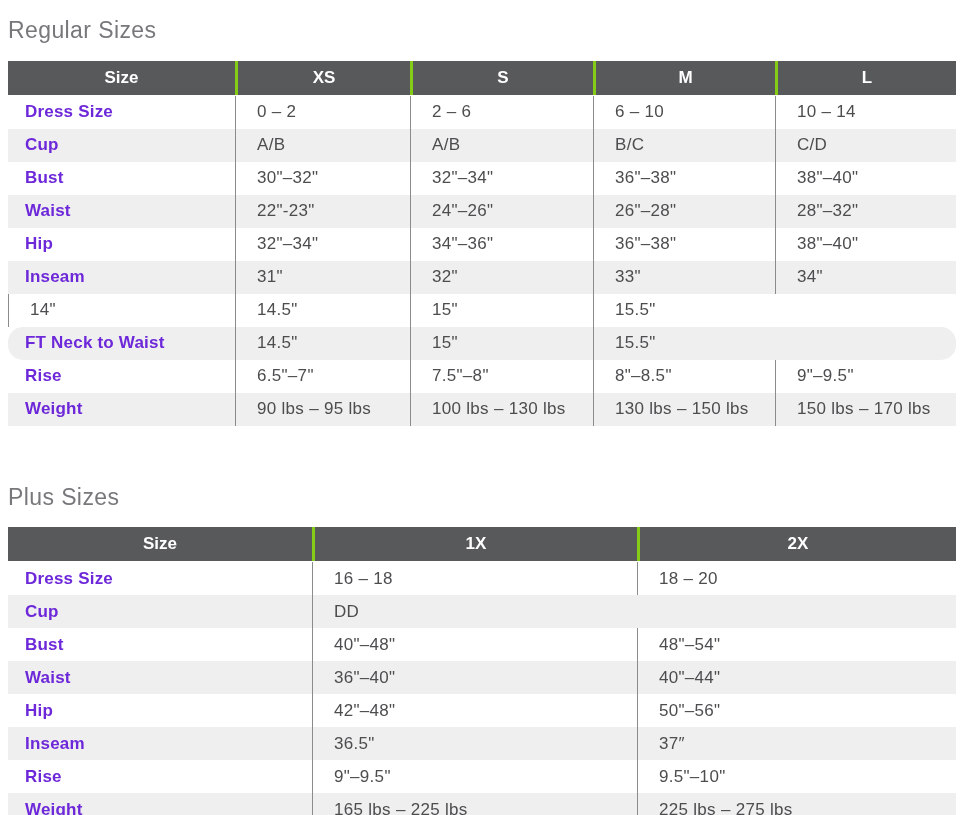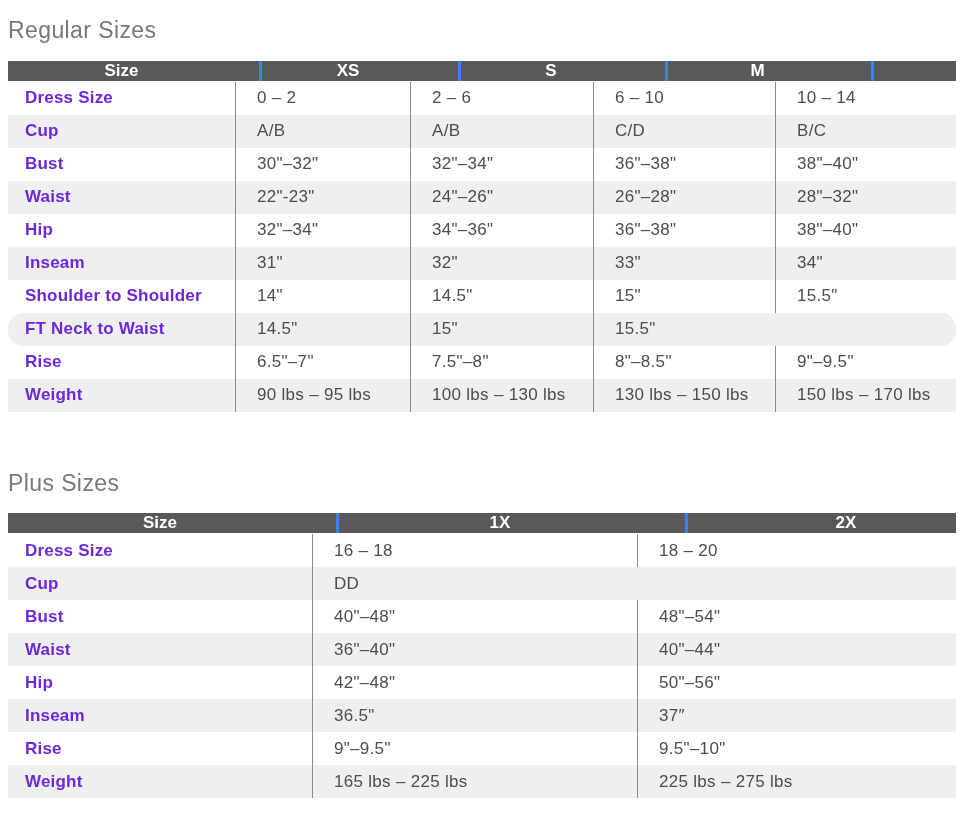--- a/index.html
+++ b/index.html
@@ -20,32 +20,31 @@
     line-height: 1.2;
   }
   .plus-title { margin-top: 58px; }
   .table {
     width: 948px;
     margin-left: 8px;
     margin-top: 16px;
   }
   .thead {
     display: grid;
-    height: 20px;
+    height: 34px;
     background: #58595b;
-    gap: 24px;
   }
   .th {
     display: flex;
     align-items: center;
     justify-content: center;
     color: #ffffff;
     font-weight: 700;
     font-size: 17px;
-    border-left: 3px solid #3b82f6;
+    border-left: 3px solid #84cc16;
     box-sizing: border-box;
   }
   .th:first-child { border-left: none; }
   .tbody { margin-top: 1px; }
   .tr { display: grid; height: 33px; }
   .tbody .tr:nth-child(even) { background: #efefef; }
   .td {
     display: flex;
     align-items: center;
     font-size: 17px;
@@ -83,22 +82,22 @@
           <div class="td label">Dress Size</div>
           <div class="td">0 – 2</div>
           <div class="td">2 – 6</div>
           <div class="td">6 – 10</div>
           <div class="td">10 – 14</div>
         </div>
         <div class="tr" style="grid-template-columns: 227px 175px 183px 182px 181px;">
           <div class="td label">Cup</div>
           <div class="td">A/B</div>
           <div class="td">A/B</div>
+          <div class="td">B/C</div>
           <div class="td">C/D</div>
-          <div class="td">B/C</div>
         </div>
         <div class="tr" style="grid-template-columns: 227px 175px 183px 182px 181px;">
           <div class="td label">Bust</div>
           <div class="td">30"–32"</div>
           <div class="td">32"–34"</div>
           <div class="td">36"–38"</div>
           <div class="td">38"–40"</div>
         </div>
         <div class="tr" style="grid-template-columns: 227px 175px 183px 182px 181px;">
           <div class="td label">Waist</div>
@@ -115,21 +114,20 @@
           <div class="td">38"–40"</div>
         </div>
         <div class="tr" style="grid-template-columns: 227px 175px 183px 182px 181px;">
           <div class="td label">Inseam</div>
           <div class="td">31"</div>
           <div class="td">32"</div>
           <div class="td">33"</div>
           <div class="td">34"</div>
         </div>
         <div class="tr" style="grid-template-columns: 227px 175px 183px 182px 181px;">
-          <div class="td label">Shoulder to Shoulder</div>
           <div class="td">14"</div>
           <div class="td">14.5"</div>
           <div class="td">15"</div>
           <div class="td">15.5"</div>
         </div>
         <div class="tr" style="grid-template-columns: 227px 175px 183px 182px 181px; border-radius: 15px;">
           <div class="td label">FT Neck to Waist</div>
           <div class="td">14.5"</div>
           <div class="td">15"</div>
           <div class="td">15.5"</div>

